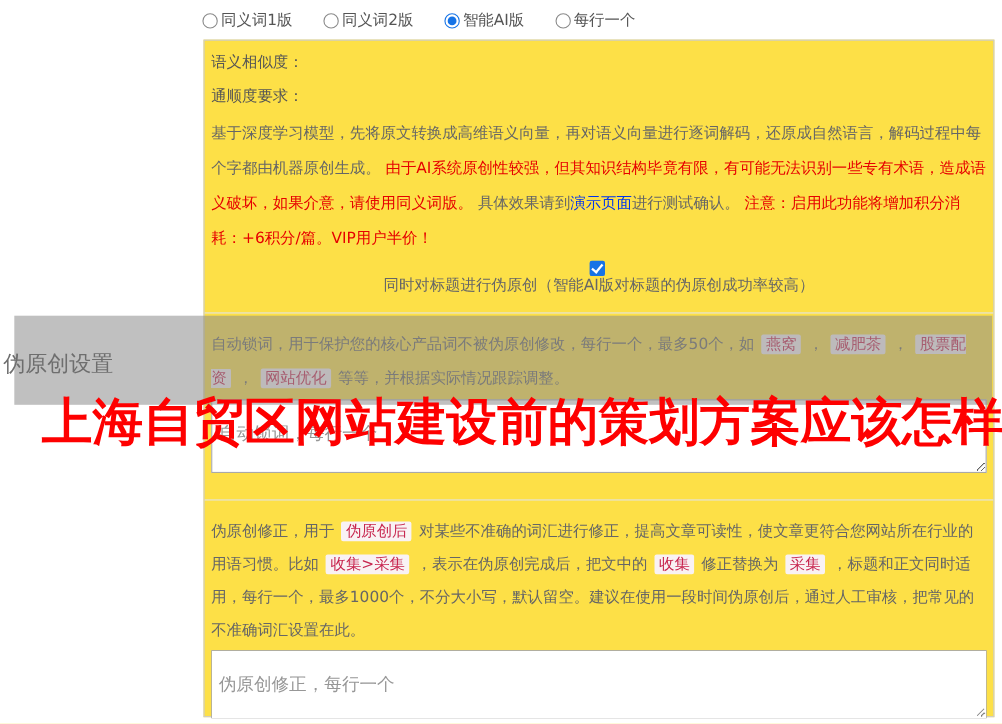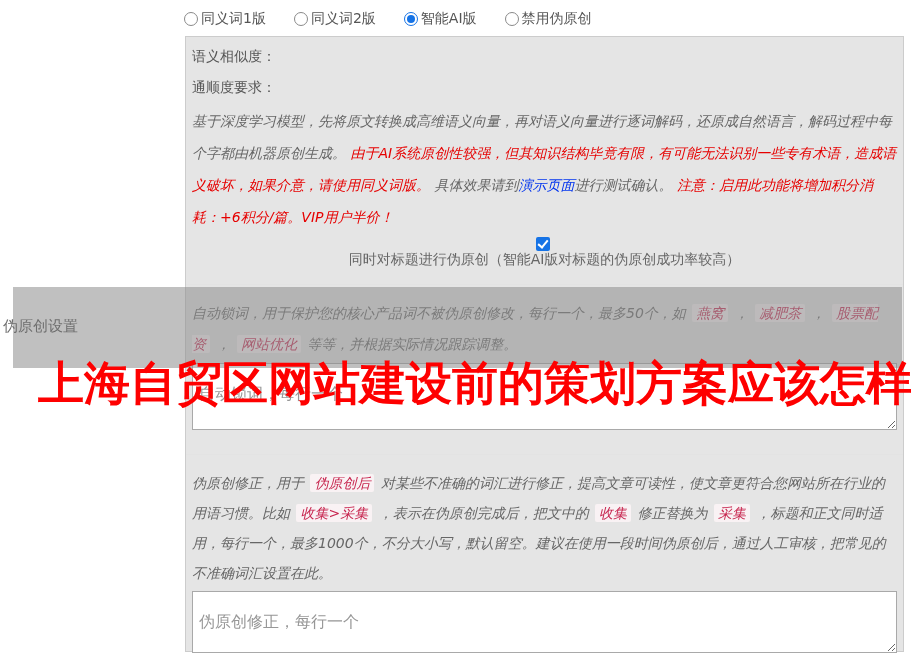--- a/index.html
+++ b/index.html
@@ -17,28 +17,28 @@
     width:14px;height:14px;border:1px solid #8a8a8a;border-radius:50%;
     display:inline-block;background:#fff;box-sizing:border-box;margin-right:3px;flex:none;
   }
   .radio.checked{border-color:var(--accent);}
   .radio.checked::after{
     content:"";display:block;width:8px;height:8px;border-radius:50%;
     background:var(--accent);margin:2px;
   }
   .form-panel{
     position:absolute;left:185px;top:36px;width:719px;height:616px;
-    border:1px solid #ccc;background:#e5e5e5;box-sizing:border-box;
+    border:1px solid #ccc;background:#fde047;box-sizing:border-box;
     padding:10px 6px 0;
   }
   .opt-row{display:flex;align-items:center;font-size:14px;color:#555;height:20px;}
   .opt-row + .opt-row{margin-top:11px;gap:46px;}
   .opt-label{flex:none;}
   .opt-radios{display:inline-flex;gap:22px;align-items:center;}
-  .paragraph{font-size:14px;line-height:32px;color:var(--body_gray);margin-top:7px;font-style:italic;}
+  .paragraph{font-size:14px;line-height:32px;color:var(--body_gray);margin-top:7px;}
   .t-gray{color:var(--body_gray);}
   .t-red{color:var(--red_text);}
   .t-link{color:var(--link);cursor:pointer;}
   .t-hl{
     color:var(--hl_text);background:var(--hl_bg);
     padding:1px 4px;border-radius:2px;margin:0 2px;
   }
   .checkbox-row{display:flex;align-items:center;font-size:14px;color:var(--body_gray);margin-top:4px;cursor:pointer;flex-direction:column;}
   .checkbox{
     width:14px;height:14px;background:var(--accent);border-radius:2px;
@@ -58,21 +58,21 @@
   }
   .ta::placeholder{color:#979797;opacity:1;}
   .ta1{height:67px;margin-top:3px;}
   .ta2{height:62px;margin-top:3px;}
   .sep2{margin-top:24px;}
   .overlay-band{
     position:absolute;left:13px;top:287px;width:889px;height:81px;
     background:rgba(140,140,140,0.55);z-index:5;
   }
   .overlay-label{
-    position:absolute;left:3px;top:317px;font-size:15px;color:var(--label_gray);z-index:6;
+    position:absolute;left:3px;top:317px;font-size:20px;color:var(--label_gray);z-index:6;
   }
   .red-title{
     position:absolute;left:38px;top:358px;z-index:7;white-space:nowrap;
     font-size:46px;font-weight:bold;color:var(--title_red);line-height:1.1;
   }
 </style>
 </head>
 <body>
 
 <div class="radio-row">
@@ -83,21 +83,21 @@
     <span class="radio-item">
       <span class="radio"></span>
       <span class="radio-label">同义词2版</span>
     </span>
     <span class="radio-item">
       <span class="radio checked"></span>
       <span class="radio-label">智能AI版</span>
     </span>
     <span class="radio-item">
       <span class="radio"></span>
-      <span class="radio-label">禁用伪原创</span>
+      <span class="radio-label">每行一个</span>
     </span>
   </div>
 
 <div class="form-panel">
 
   <div class="opt-row">
     <span class="opt-label">语义相似度：</span>
   </div>
 
   <div class="opt-row">

